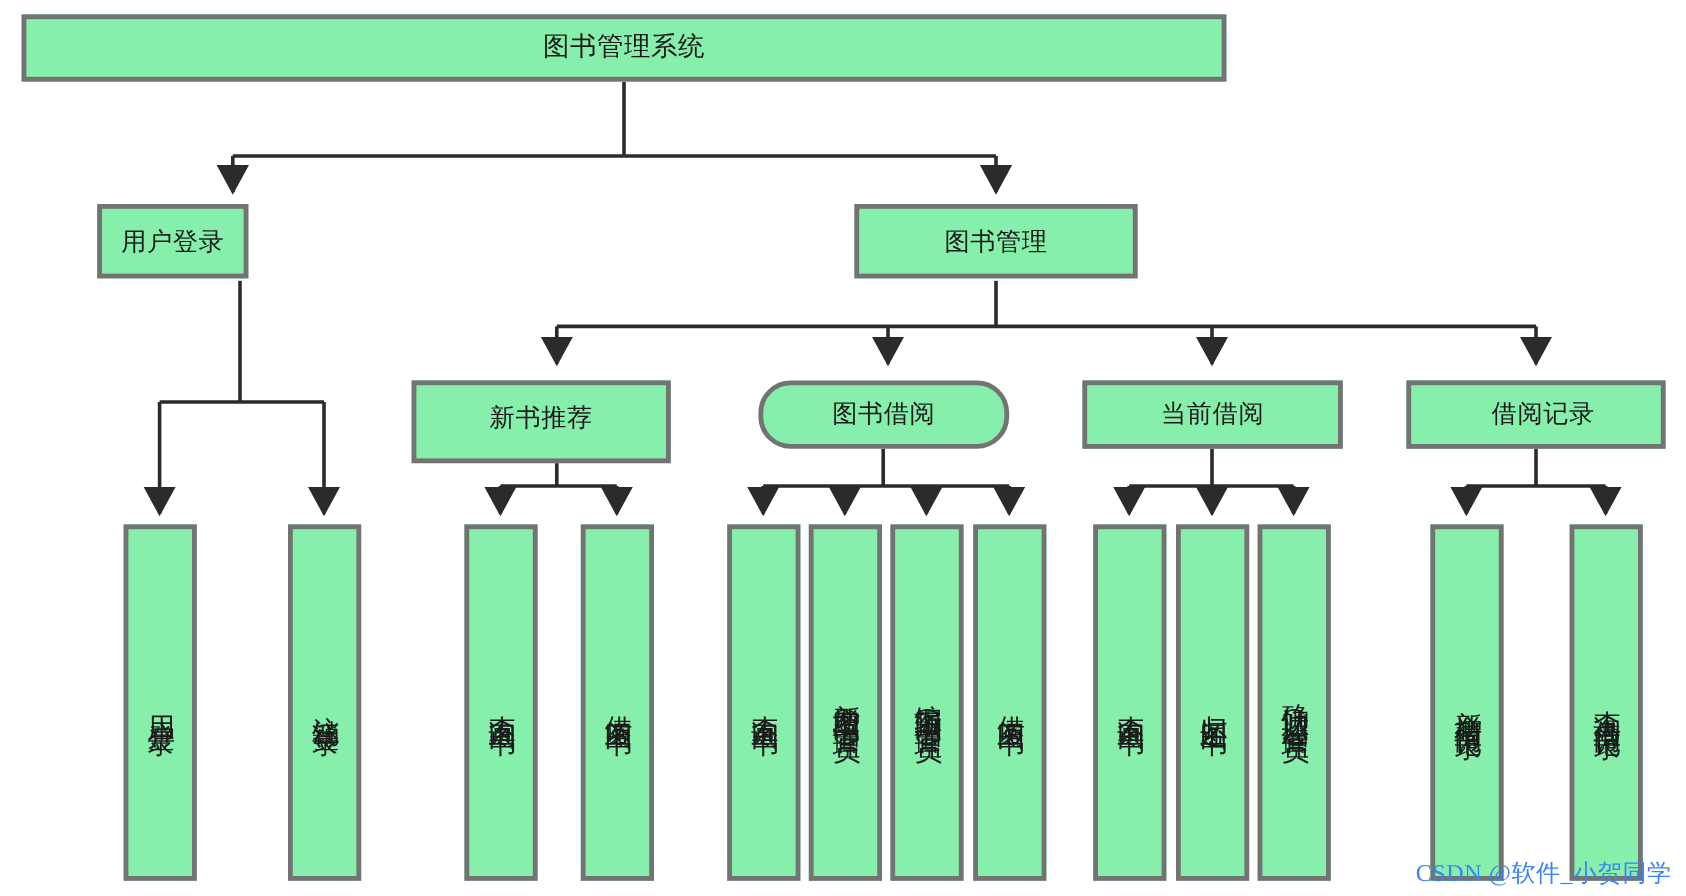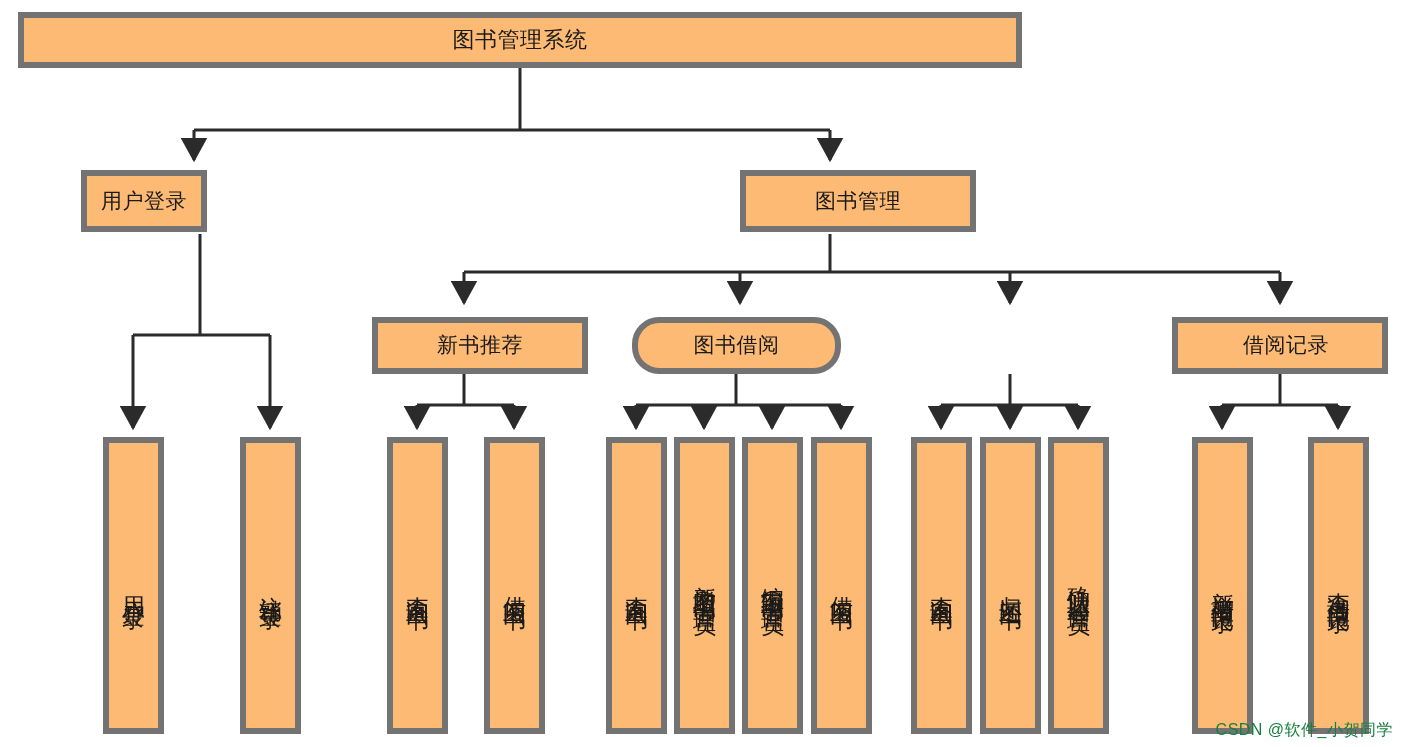--- a/index.html
+++ b/index.html
@@ -22,22 +22,22 @@
     position: absolute;
     left: 0;
     top: 0;
     width: 1405px;
     height: 747px;
     pointer-events: none;
   }
   .node {
     position: absolute;
     box-sizing: border-box;
-    background: #fdba74;
-    border: 6px solid #737373;
+    background: #86efac;
+    border: 4px solid #737373;
     display: flex;
     align-items: center;
     justify-content: center;
     color: #1a1a1a;
   }
   .node .label {
     display: block;
     text-align: center;
     line-height: 1.08;
     letter-spacing: 0.5px;
@@ -59,25 +59,25 @@
     line-height: 1.0;
     letter-spacing: 4px;
     white-space: nowrap;
   }
   .node.root .label { font-size: 22px; }
 
   .watermark {
     position: absolute;
     right: 12px;
     bottom: 6px;
-    font-size: 16px;
-    color: #15803d;
+    font-size: 20px;
+    color: #3b82f6;
     letter-spacing: 0.5px;
     white-space: nowrap;
-    font-family: Liberation Sans, sans-serif;
+    font-family: Liberation Serif, serif;
   }
 </style>
 </head>
 <body>
 
 <div id="canvas">
 
   <svg id="edge-layer" viewBox="0 0 1405 747" xmlns="http://www.w3.org/2000/svg">
     <defs>
       <marker id="arrow" viewBox="0 0 12 12" refX="10" refY="6" markerWidth="9" markerHeight="9" orient="auto-start-reverse">
@@ -128,30 +128,33 @@
     </g>
   </svg>
 
   <div class="node horiz root" style="left:18px; top:12px; width:1004px; height:56px;">
     <span class="label">图书管理系统</span>
   </div>
 
   <div class="node horiz" style="left:81px; top:170px; width:126px; height:62px;">
     <span class="label">用户登录</span>
   </div>
-  <div class="node horiz" style="left:740px; top:170px; width:236px; height:62px;align-items:center;">
+  <div class="node horiz" style="left:712px; top:170px; width:236px; height:62px;align-items:center;">
     <span class="label">图书管理</span>
   </div>
 
-  <div class="node horiz" style="left:372px; top:317px; width:216px; height:57px;">
+  <div class="node horiz" style="left:343px; top:317px; width:216px; height:69px;font-family:Liberation Mono, monospace;">
     <span class="label">新书推荐</span>
   </div>
   <div class="node horiz" style="left:632px; top:317px; width:209px; height:57px;border-radius:27px;">
     <span class="label">图书借阅</span>
   </div>
+  <div class="node horiz" style="left:902px; top:317px; width:217px; height:57px;">
+    <span class="label">当前借阅</span>
+  </div>
   <div class="node horiz" style="left:1172px; top:317px; width:216px; height:57px;padding-left:12px;">
     <span class="label">借阅记录</span>
   </div>
 
   <div class="node vert" style="left:103px; top:437px; width:61px; height:297px;">
     <span class="label">用户登录</span>
   </div>
   <div class="node vert" style="left:240px; top:437px; width:61px; height:297px;">
     <span class="label">注销登录</span>
   </div>

